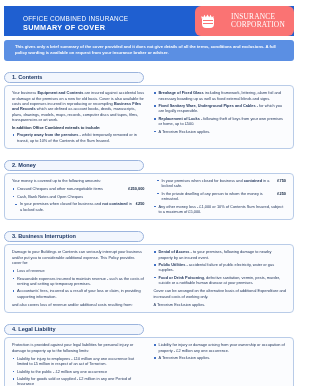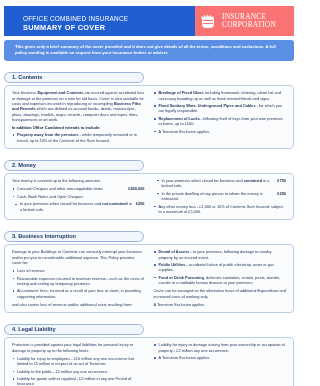--- a/index.html
+++ b/index.html
@@ -52,22 +52,23 @@
     font-weight: bold;
     letter-spacing: 0.3px;
     line-height: 10px;
     white-space: nowrap;
   }
   .header-right {
     flex: 0 0 93px;
     background: #fa7373;
     display: flex;
     align-items: center;
-    gap: 8px;
+    gap: 17px;
     padding-left: 6px;
+    border-radius: 6px;
   }
   .logo-mark {
     flex: 0 0 auto;
     width: 13px;
     height: 15px;
     position: relative;
   }
   .logo-mark .crown {
     position: absolute;
     top: 0; left: 0;

